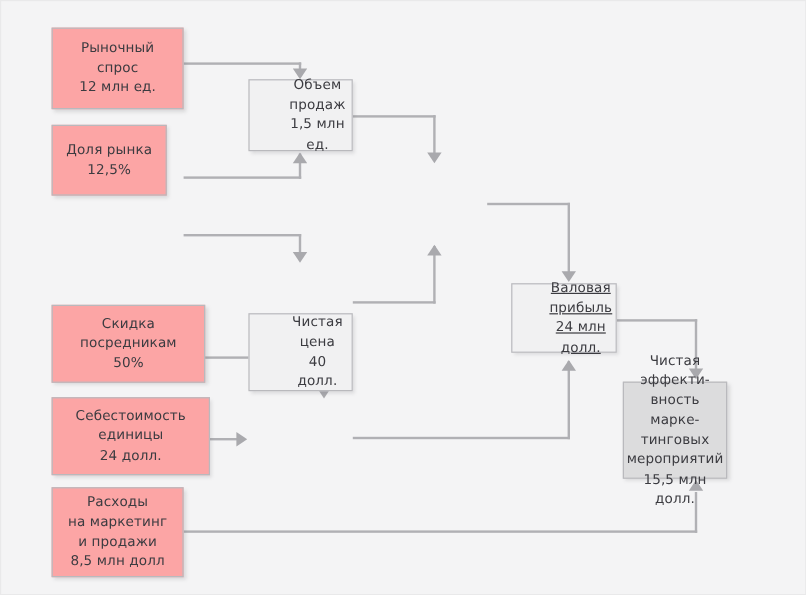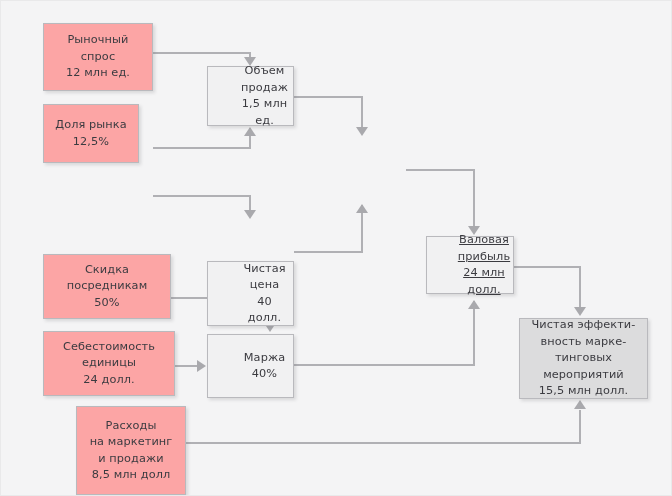--- a/index.html
+++ b/index.html
@@ -138,29 +138,26 @@
 
   <div class="node proc" style="left:206px; top:220px; width:87px; height:65px;margin-top:40px;">
     <span class="txt">Чистая цена<br>40 долл.</span>
   </div>
 
 
   <div class="node input" style="left:42px; top:330px; width:132px; height:65px;">
     <span class="txt">Себестоимость<br>единицы<br>24 долл.</span>
   </div>
 
-  <div class="node proc" style="left:206px; top:333px; width:87px; height:64px;">
-    <span class="txt">Маржа 40%</span>
-  </div>
 
   <div class="node proc" style="left:425px; top:235px; width:88px; height:58px;text-decoration:underline;">
     <span class="txt">Валовая<br>прибыль<br>24 млн долл.</span>
   </div>
 
-  <div class="node input" style="left:42px; top:405px; width:110px; height:89px;margin-left:33px;">
+  <div class="node input" style="left:42px; top:405px; width:110px; height:75px;">
     <span class="txt">Расходы<br>на маркетинг<br>и продажи<br>8,5 млн долл</span>
   </div>
 
-  <div class="node result" style="left:518px; top:317px; width:129px; height:81px;align-items:center;">
+  <div class="node result" style="left:518px; top:317px; width:87px; height:81px;align-items:center;">
     <span class="txt">Чистая эффекти-<br>вность марке-<br>тинговых<br>мероприятий<br>15,5 млн долл.</span>
   </div>
 
 </div>
 
 </body></html>

